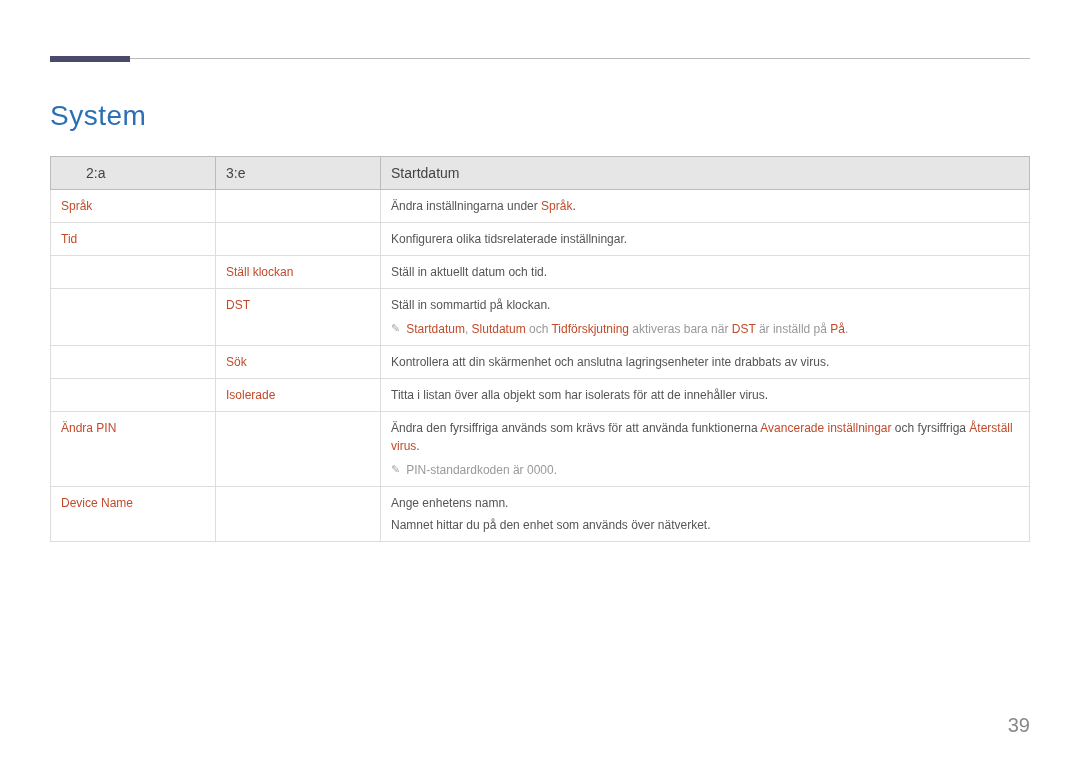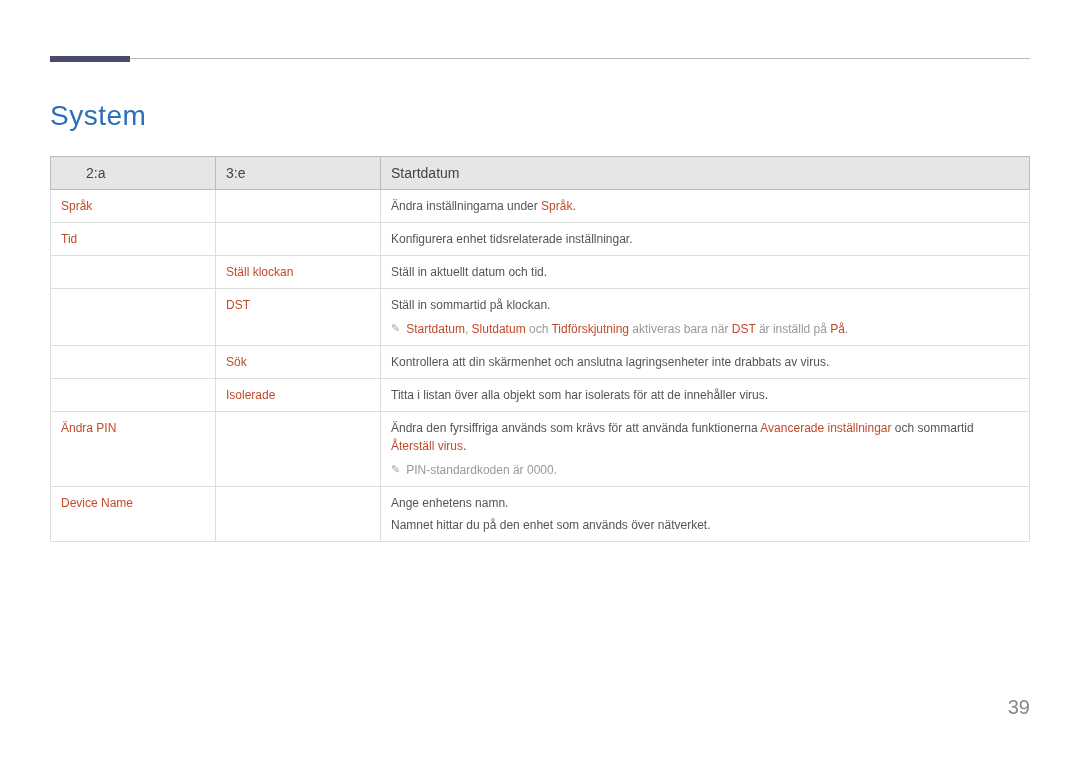--- a/index.html
+++ b/index.html
@@ -12,21 +12,21 @@
   table.system { width: 100%; border-collapse: collapse; font-size: 12px; color: #555; }
   table.system th { background: #e6e6e6; text-align: left; font-weight: 400; color: #444; padding: 8px 10px; border: 1px solid #bbb; font-size: 14px; }
   table.system td { padding: 7px 10px; border: 1px solid #ddd; vertical-align: top; line-height: 1.5; }
   table.system td.col-2a { width: 165px; }
   table.system td.col-3e { width: 165px; }
   .accent { color: #c24a2a; }
   .muted { color: #999; }
   .note { display: flex; align-items: flex-start; gap: 6px; margin-top: 6px; }
   .note .pencil { color: #aaa; font-size: 11px; line-height: 1.6; }
   .note .txt { flex: 1; }
-  .page-number { position: absolute; right: 50px; bottom: 44px; color: #888; font-size: 20px; }
+  .page-number { position: absolute; right: 50px; bottom: 26px; color: #888; font-size: 20px; }
   
   table.system th:first-child { width:165px;padding-left:35px; }
   table.system th:nth-child(2) { width:165px; }
 </style>
 </head>
 <body>
 
 <div class="page">
 
   <div class="top-rule-wrap">
@@ -50,21 +50,21 @@
         <td class="col-2a accent">Språk</td>
         <td class="col-3e"></td>
         <td>
           <span>Ändra inställningarna under </span><span class="accent">Språk</span><span>.</span>
         </td>
       </tr>
 
       <tr>
         <td class="col-2a accent">Tid</td>
         <td class="col-3e"></td>
-        <td>Konfigurera enhet tidsrelaterade inställningar.</td>
+        <td>Konfigurera olika tidsrelaterade inställningar.</td>
       </tr>
 
       <tr>
         <td class="col-2a"></td>
         <td class="col-3e accent">Ställ klockan</td>
         <td>Ställ in aktuellt datum och tid.</td>
       </tr>
 
       <tr>
         <td class="col-2a"></td>
@@ -91,21 +91,21 @@
         <td class="col-2a"></td>
         <td class="col-3e accent">Isolerade</td>
         <td>Titta i listan över alla objekt som har isolerats för att de innehåller virus.</td>
       </tr>
 
       <tr>
         <td class="col-2a accent">Ändra PIN</td>
         <td class="col-3e"></td>
         <td>
           <div>
-            <span>Ändra den fyrsiffriga används som krävs för att använda funktionerna </span><span class="accent">Avancerade inställningar</span><span> och sommartid </span><span class="accent">Återställ virus</span><span>.</span>
+            <span>Ändra den fyrsiffriga används som krävs för att använda funktionerna </span><span class="accent">Avancerade inställningar</span><span> och fyrsiffriga </span><span class="accent">Återställ virus</span><span>.</span>
           </div>
           <div class="note">
             <span class="pencil">✎</span>
             <span class="txt muted">PIN-standardkoden är 0000.</span>
           </div>
         </td>
       </tr>
 
       <tr>
         <td class="col-2a accent">Device Name</td>

